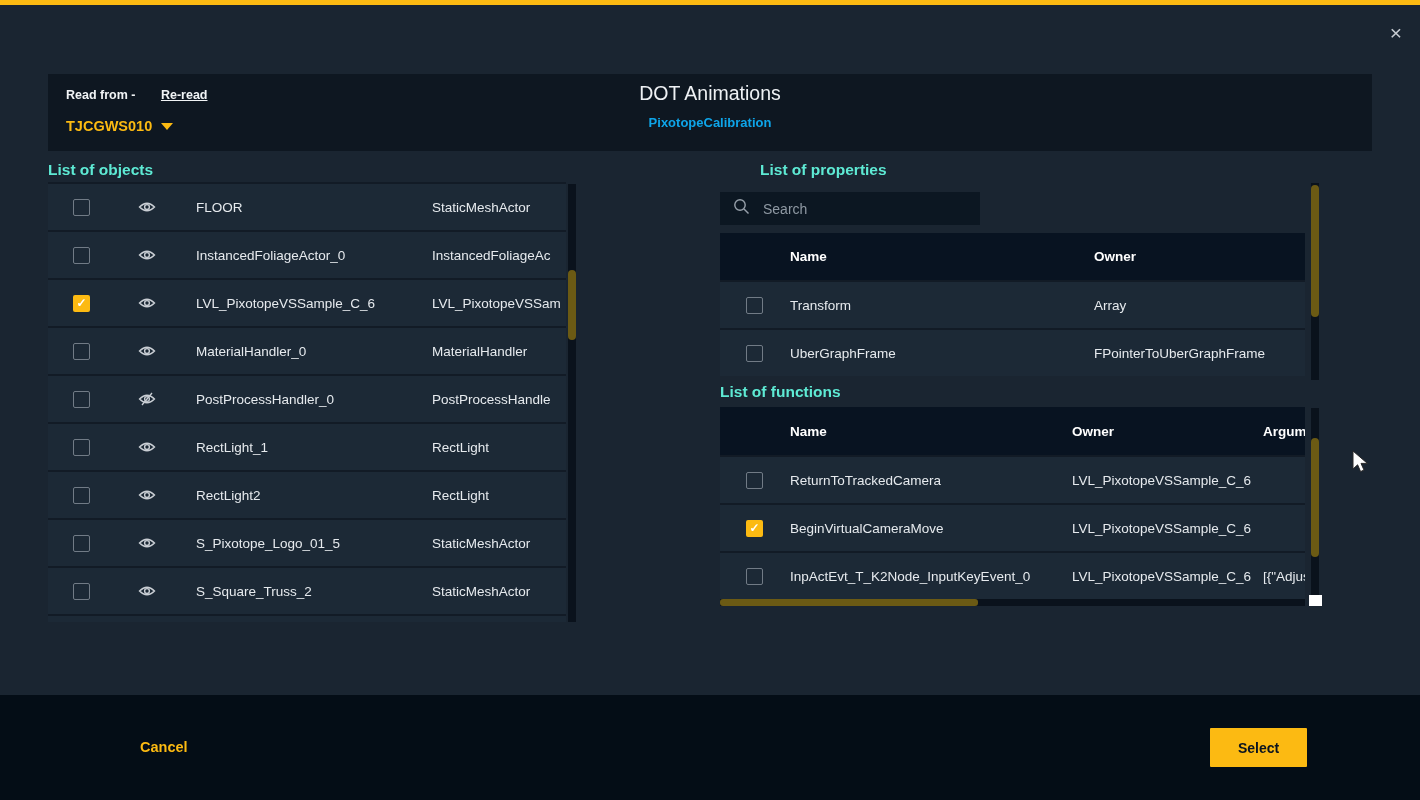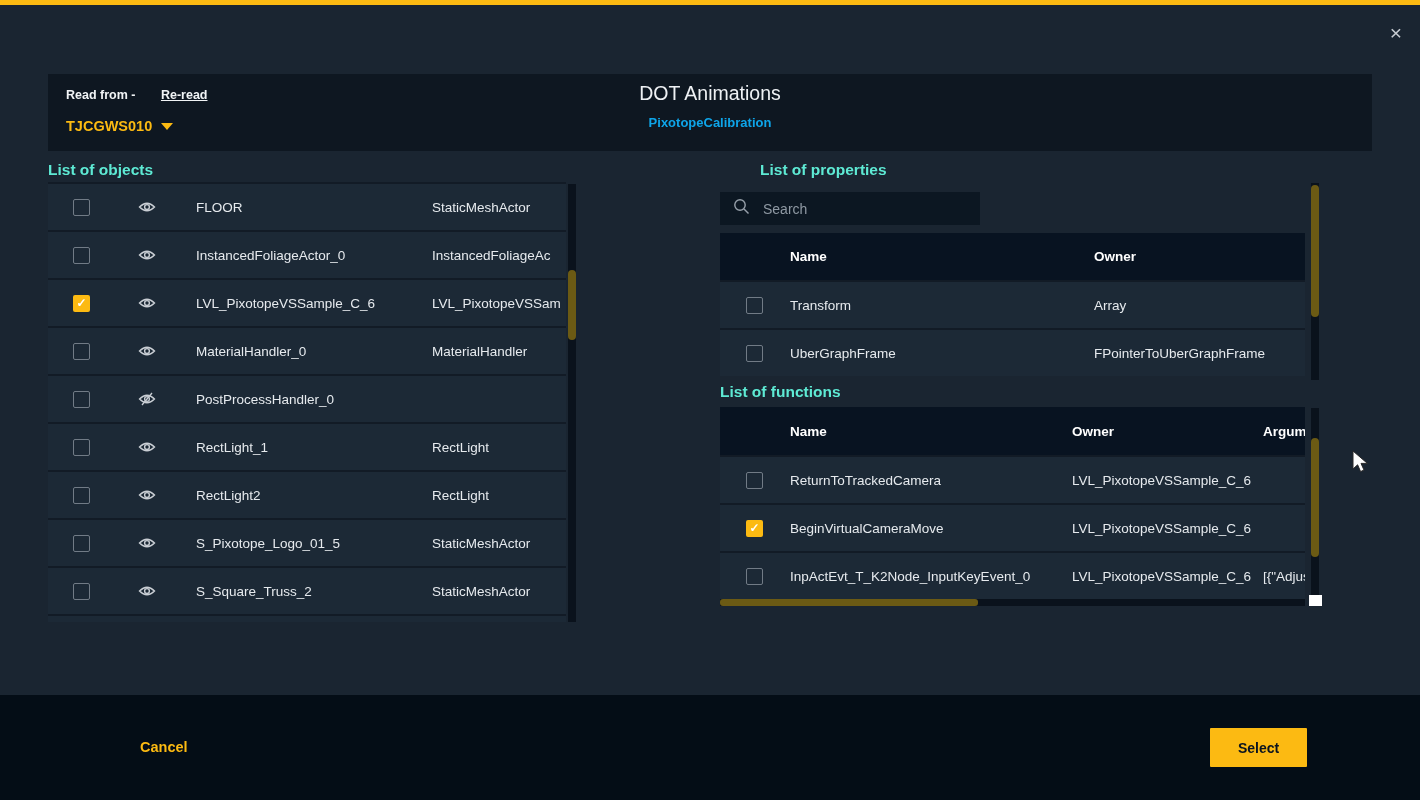--- a/index.html
+++ b/index.html
@@ -153,20 +153,21 @@
   </div>
 
   <div class="row">
     <span class="cb"></span>
     <span class="eye"><svg width="18" height="16" viewBox="0 0 18 16">
           <path d="M1.5 8 Q9 0.5 16.5 8 Q9 15.5 1.5 8 Z" fill="none" stroke="#c9ced4" stroke-width="1.3"></path>
           <circle cx="9" cy="8" r="2.4" fill="none" stroke="#c9ced4" stroke-width="1.3"></circle>
           <line x1="4" y1="14" x2="14" y2="2" stroke="#c9ced4" stroke-width="1.3"></line>
         </svg></span>
     <span class="cell c-name">PostProcessHandler_0</span>
+    <span class="cell c-type">PostProcessHandle</span>
   </div>
 
   <div class="row">
     <span class="cb"></span>
     <span class="eye"><svg width="18" height="16" viewBox="0 0 18 16">
           <path d="M1.5 8 Q9 0.5 16.5 8 Q9 15.5 1.5 8 Z" fill="none" stroke="#c9ced4" stroke-width="1.4"></path>
           <circle cx="9" cy="8" r="2.4" fill="none" stroke="#c9ced4" stroke-width="1.4"></circle>
         </svg></span>
     <span class="cell c-name">RectLight_1</span>
     <span class="cell c-type">RectLight</span>

